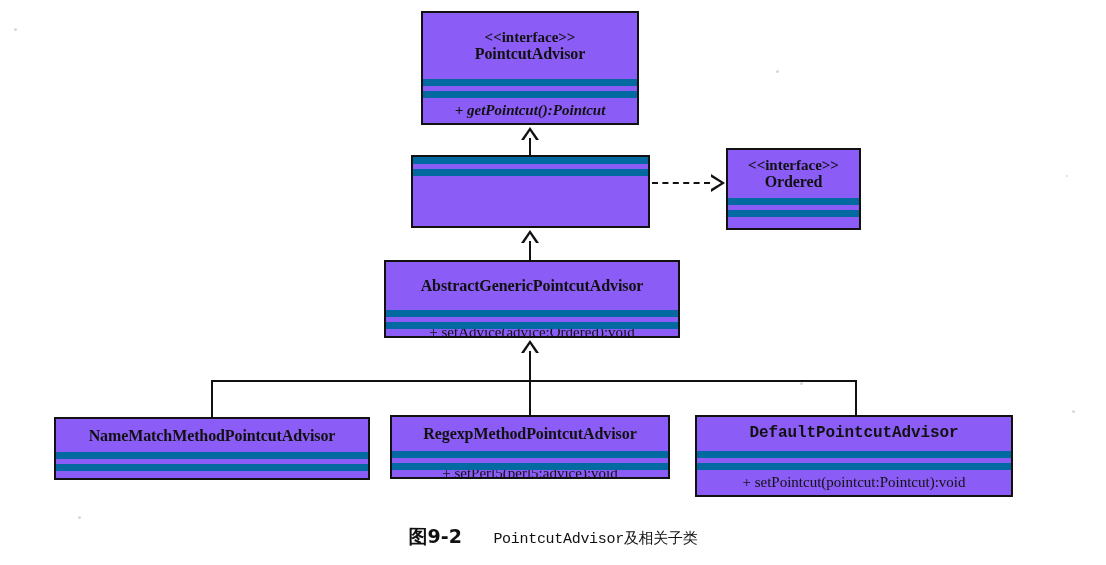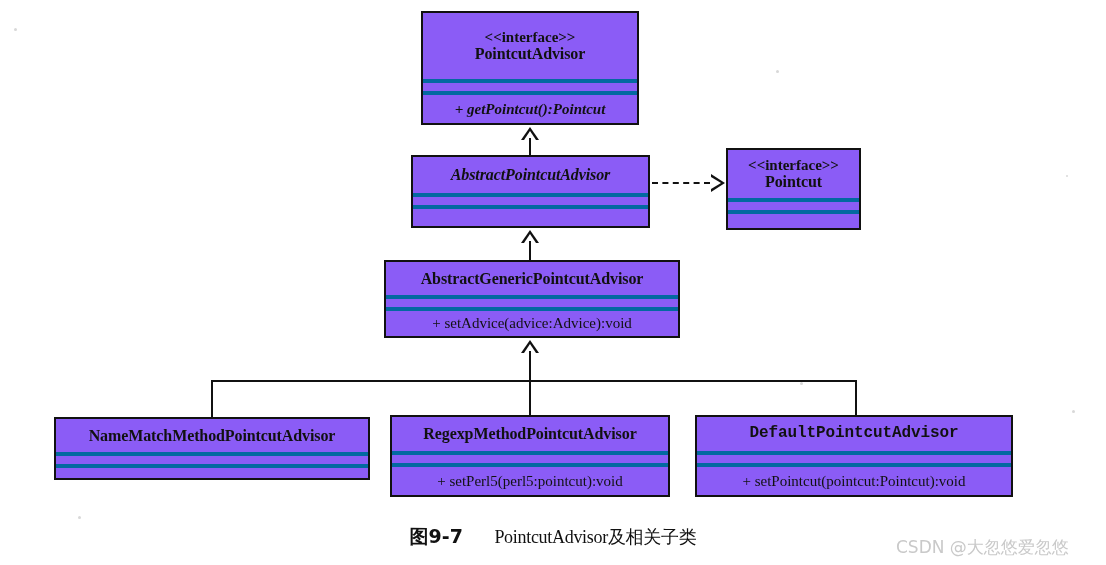--- a/index.html
+++ b/index.html
@@ -29,21 +29,21 @@
   .compartment {
     box-sizing: border-box;
     display: flex;
     align-items: center;
     justify-content: center;
     text-align: center;
     padding: 0 6px;
     overflow: hidden;
   }
   .compartment.divider-top {
-    border-top: 4px solid #0369a1;
+    border-top: 7px solid #0369a1;
   }
   .name-compartment {
     flex-direction: column;
     line-height: 1.12;
   }
   .cls-name {
     font-weight: bold;
     font-size: 16px;
     white-space: nowrap;
     letter-spacing: -0.1px;
@@ -133,22 +133,22 @@
     text-align: center;
     font-size: 19px;
     white-space: nowrap;
   }
   .caption .fig-no {
     font-family: "DejaVu Sans", sans-serif;
     font-weight: bold;
     font-size: 19px;
   }
   .caption .fig-title {
-    font-family: Liberation Serif, serif;
-    font-size: 18px;
+    font-family: Liberation Mono, monospace;
+    font-size: 15px;
     letter-spacing: -0.3px;
   }
   .watermark {
     position: absolute;
     left: 896px;
     top: 536px;
     font-family: "DejaVu Sans", sans-serif;
     font-size: 17px;
     color: #c9c9c9;
     white-space: nowrap;
@@ -174,94 +174,90 @@
     <div class="compartment divider-top empty-compartment" style="height:10px;"></div>
     <div class="compartment divider-top" style="flex:1;">
       <span class="member italic">+ getPointcut():Pointcut</span>
     </div>
   </div>
 
   <div class="tri-up" style="left:521px; top:127px;"></div>
   <div class="vline" style="left:529px; top:138px; height:18px;"></div>
 
   <div class="uml-box" style="left:411px; top:155px; width:239px; height:73px;">
-    <div class="compartment name-compartment" style="height:36px;">
-      <span class="cls-name italic">AbstractPointcutAdvisor</span>
-    </div>
     <div class="compartment divider-top empty-compartment" style="height:12px;"></div>
     <div class="compartment divider-top empty-compartment" style="flex:1;"></div>
   </div>
 
   <div class="uml-box" style="left:726px; top:148px; width:135px; height:82px;">
     <div class="compartment name-compartment" style="height:48px;">
       <span class="stereotype">&lt;&lt;interface&gt;&gt;</span>
-      <span class="cls-name">Pointcut</span>
+      <span class="cls-name">Ordered</span>
     </div>
     <div class="compartment divider-top empty-compartment" style="height:12px;"></div>
     <div class="compartment divider-top empty-compartment" style="flex:1;"></div>
   </div>
 
   <div class="dashed-line" style="left:652px; top:182px; width:58px;"></div>
   <div class="tri-right" style="left:711px; top:174px;"></div>
 
   <div class="tri-up" style="left:521px; top:230px;"></div>
   <div class="vline" style="left:529px; top:241px; height:21px;"></div>
 
   <div class="uml-box" style="left:384px; top:260px; width:296px; height:78px;">
-    <div class="compartment name-compartment" style="height:33px;">
+    <div class="compartment name-compartment" style="height:48px;">
       <span class="cls-name">AbstractGenericPointcutAdvisor</span>
     </div>
     <div class="compartment divider-top empty-compartment" style="height:9px;"></div>
     <div class="compartment divider-top" style="flex:1;">
-      <span class="member">+ setAdvice(advice:Advice):void</span>
+      <span class="member">+ setAdvice(advice:Ordered):void</span>
     </div>
   </div>
 
   <div class="tri-up" style="left:521px; top:340px;"></div>
   <div class="vline" style="left:529px; top:351px; height:30px;"></div>
   <div class="hline" style="left:211px; top:380px; width:646px;"></div>
   <div class="vline" style="left:211px; top:380px; height:38px;"></div>
   <div class="vline" style="left:529px; top:380px; height:36px;"></div>
   <div class="vline" style="left:855px; top:380px; height:36px;"></div>
 
   <div class="uml-box" style="left:54px; top:417px; width:316px; height:63px;">
     <div class="compartment name-compartment" style="height:33px;">
       <span class="cls-name">NameMatchMethodPointcutAdvisor</span>
     </div>
     <div class="compartment divider-top empty-compartment" style="height:9px;"></div>
     <div class="compartment divider-top empty-compartment" style="flex:1;"></div>
   </div>
 
-  <div class="uml-box" style="left:390px; top:415px; width:280px; height:82px;">
+  <div class="uml-box" style="left:390px; top:415px; width:280px; height:64px;">
     <div class="compartment name-compartment" style="height:34px;">
       <span class="cls-name">RegexpMethodPointcutAdvisor</span>
     </div>
     <div class="compartment divider-top empty-compartment" style="height:9px;"></div>
     <div class="compartment divider-top" style="flex:1;">
-      <span class="member">+ setPerl5(perl5:pointcut):void</span>
+      <span class="member">+ setPerl5(perl5:advice):void</span>
     </div>
   </div>
 
   <div class="uml-box" style="left:695px; top:415px; width:318px; height:82px;">
     <div class="compartment name-compartment" style="height:34px;font-family:Liberation Mono, monospace;">
       <span class="cls-name">DefaultPointcutAdvisor</span>
     </div>
     <div class="compartment divider-top empty-compartment" style="height:9px;"></div>
     <div class="compartment divider-top" style="flex:1;text-align:right;">
       <span class="member">+ setPointcut(pointcut:Pointcut):void</span>
     </div>
   </div>
 
   <div class="caption">
-    <span class="fig-no">图9-7</span>
+    <span class="fig-no">图9-2</span>
     <span style="display:inline-block; width:22px;"></span>
     <span class="fig-title">PointcutAdvisor及相关子类</span>
   </div>
 
-  <div class="watermark">CSDN @大忽悠爱忽悠</div>
 
   <div class="speck" style="left:14px; top:28px; width:3px; height:3px;"></div>
   <div class="speck" style="left:78px; top:516px; width:3px; height:3px;"></div>
   <div class="speck" style="left:776px; top:70px; width:3px; height:3px;"></div>
   <div class="speck" style="left:1072px; top:410px; width:3px; height:3px;"></div>
   <div class="speck" style="left:1066px; top:175px; width:2px; height:2px;"></div>
   <div class="speck" style="left:800px; top:382px; width:3px; height:3px;"></div>
 
 </div>
 

